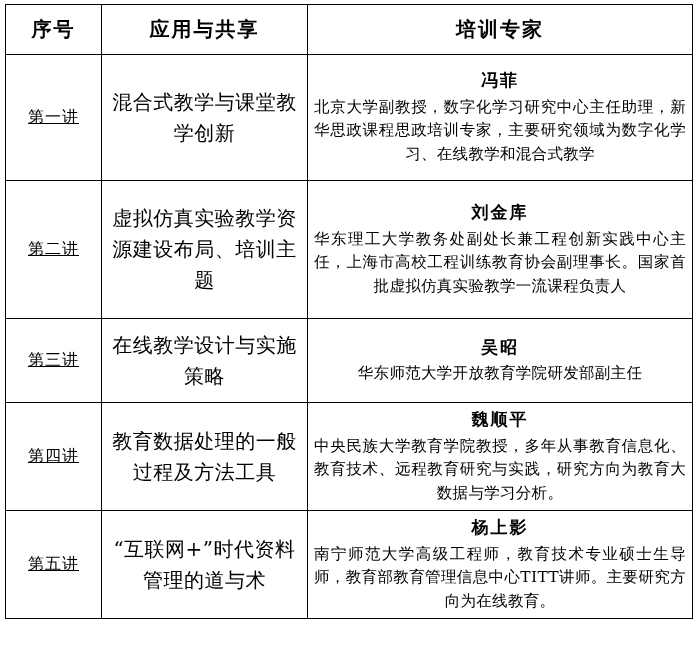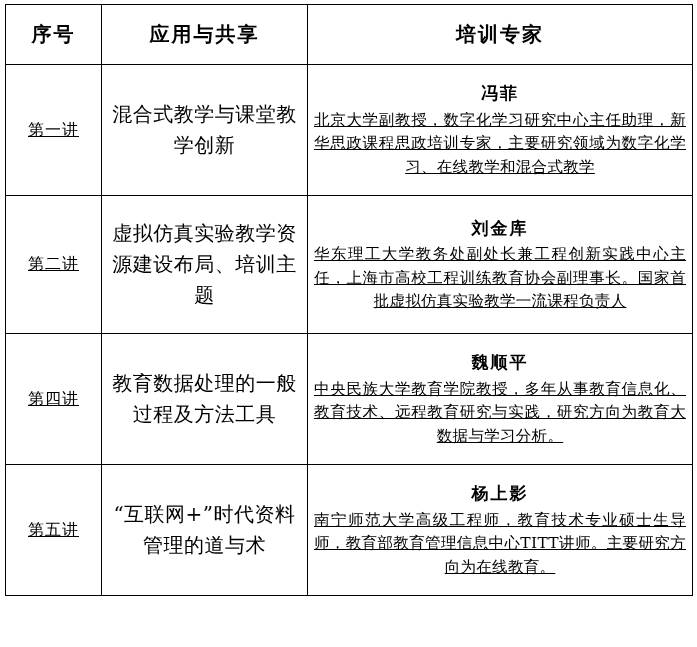--- a/index.html
+++ b/index.html
@@ -23,21 +23,21 @@
   table.schedule {
     border-collapse: collapse;
     width: 687px;
     margin: 4px 5px 0 5px;
     table-layout: fixed;
   }
   table.schedule td, table.schedule th {
     border: 1px solid #000000;
     vertical-align: middle;
     text-align: center;
-    padding: 16px 6px;
+    padding: 4px 6px;
     box-sizing: border-box;
   }
   col.c-idx { width: 96px; }
   col.c-topic { width: 206px; }
   col.c-expert { width: 385px; }
 
   thead th {
     font-weight: bold;
     font-size: 20px;
     letter-spacing: 2px;
@@ -67,21 +67,20 @@
     letter-spacing: 2px;
     display: block;
     margin-bottom: 2px;
   }
   .expert-desc {
     display: block;
     text-align: justify;
     text-align-last: center;
     font-size: 15.5px;
     line-height: 1.52;
-    text-decoration: underline;
   }
   .row-1 td { height: 126px; }
   .row-2 td { height: 138px; }
   .row-3 td { height: 84px; }
   .row-4 td { height: 108px; }
   .row-5 td { height: 108px; }
 </style>
 </head>
 <body>
 
@@ -109,20 +108,28 @@
         </td>
       </tr>
       <tr class="row-2">
         <td class="idx">第二讲</td>
         <td class="topic">虚拟仿真实验教学资源建设布局、培训主题</td>
         <td class="expert">
           <span class="expert-name">刘金库</span>
           <span class="expert-desc">华东理工大学教务处副处长兼工程创新实践中心主任，上海市高校工程训练教育协会副理事长。国家首批虚拟仿真实验教学一流课程负责人</span>
         </td>
       </tr>
+      <tr class="row-3">
+        <td class="idx">第三讲</td>
+        <td class="topic">在线教学设计与实施策略</td>
+        <td class="expert">
+          <span class="expert-name">吴昭</span>
+          <span class="expert-desc">华东师范大学开放教育学院研发部副主任</span>
+        </td>
+      </tr>
       <tr class="row-4">
         <td class="idx">第四讲</td>
         <td class="topic">教育数据处理的一般过程及方法工具</td>
         <td class="expert">
           <span class="expert-name">魏顺平</span>
           <span class="expert-desc">中央民族大学教育学院教授，多年从事教育信息化、教育技术、远程教育研究与实践，研究方向为教育大数据与学习分析。</span>
         </td>
       </tr>
       <tr class="row-5">
         <td class="idx">第五讲</td>

